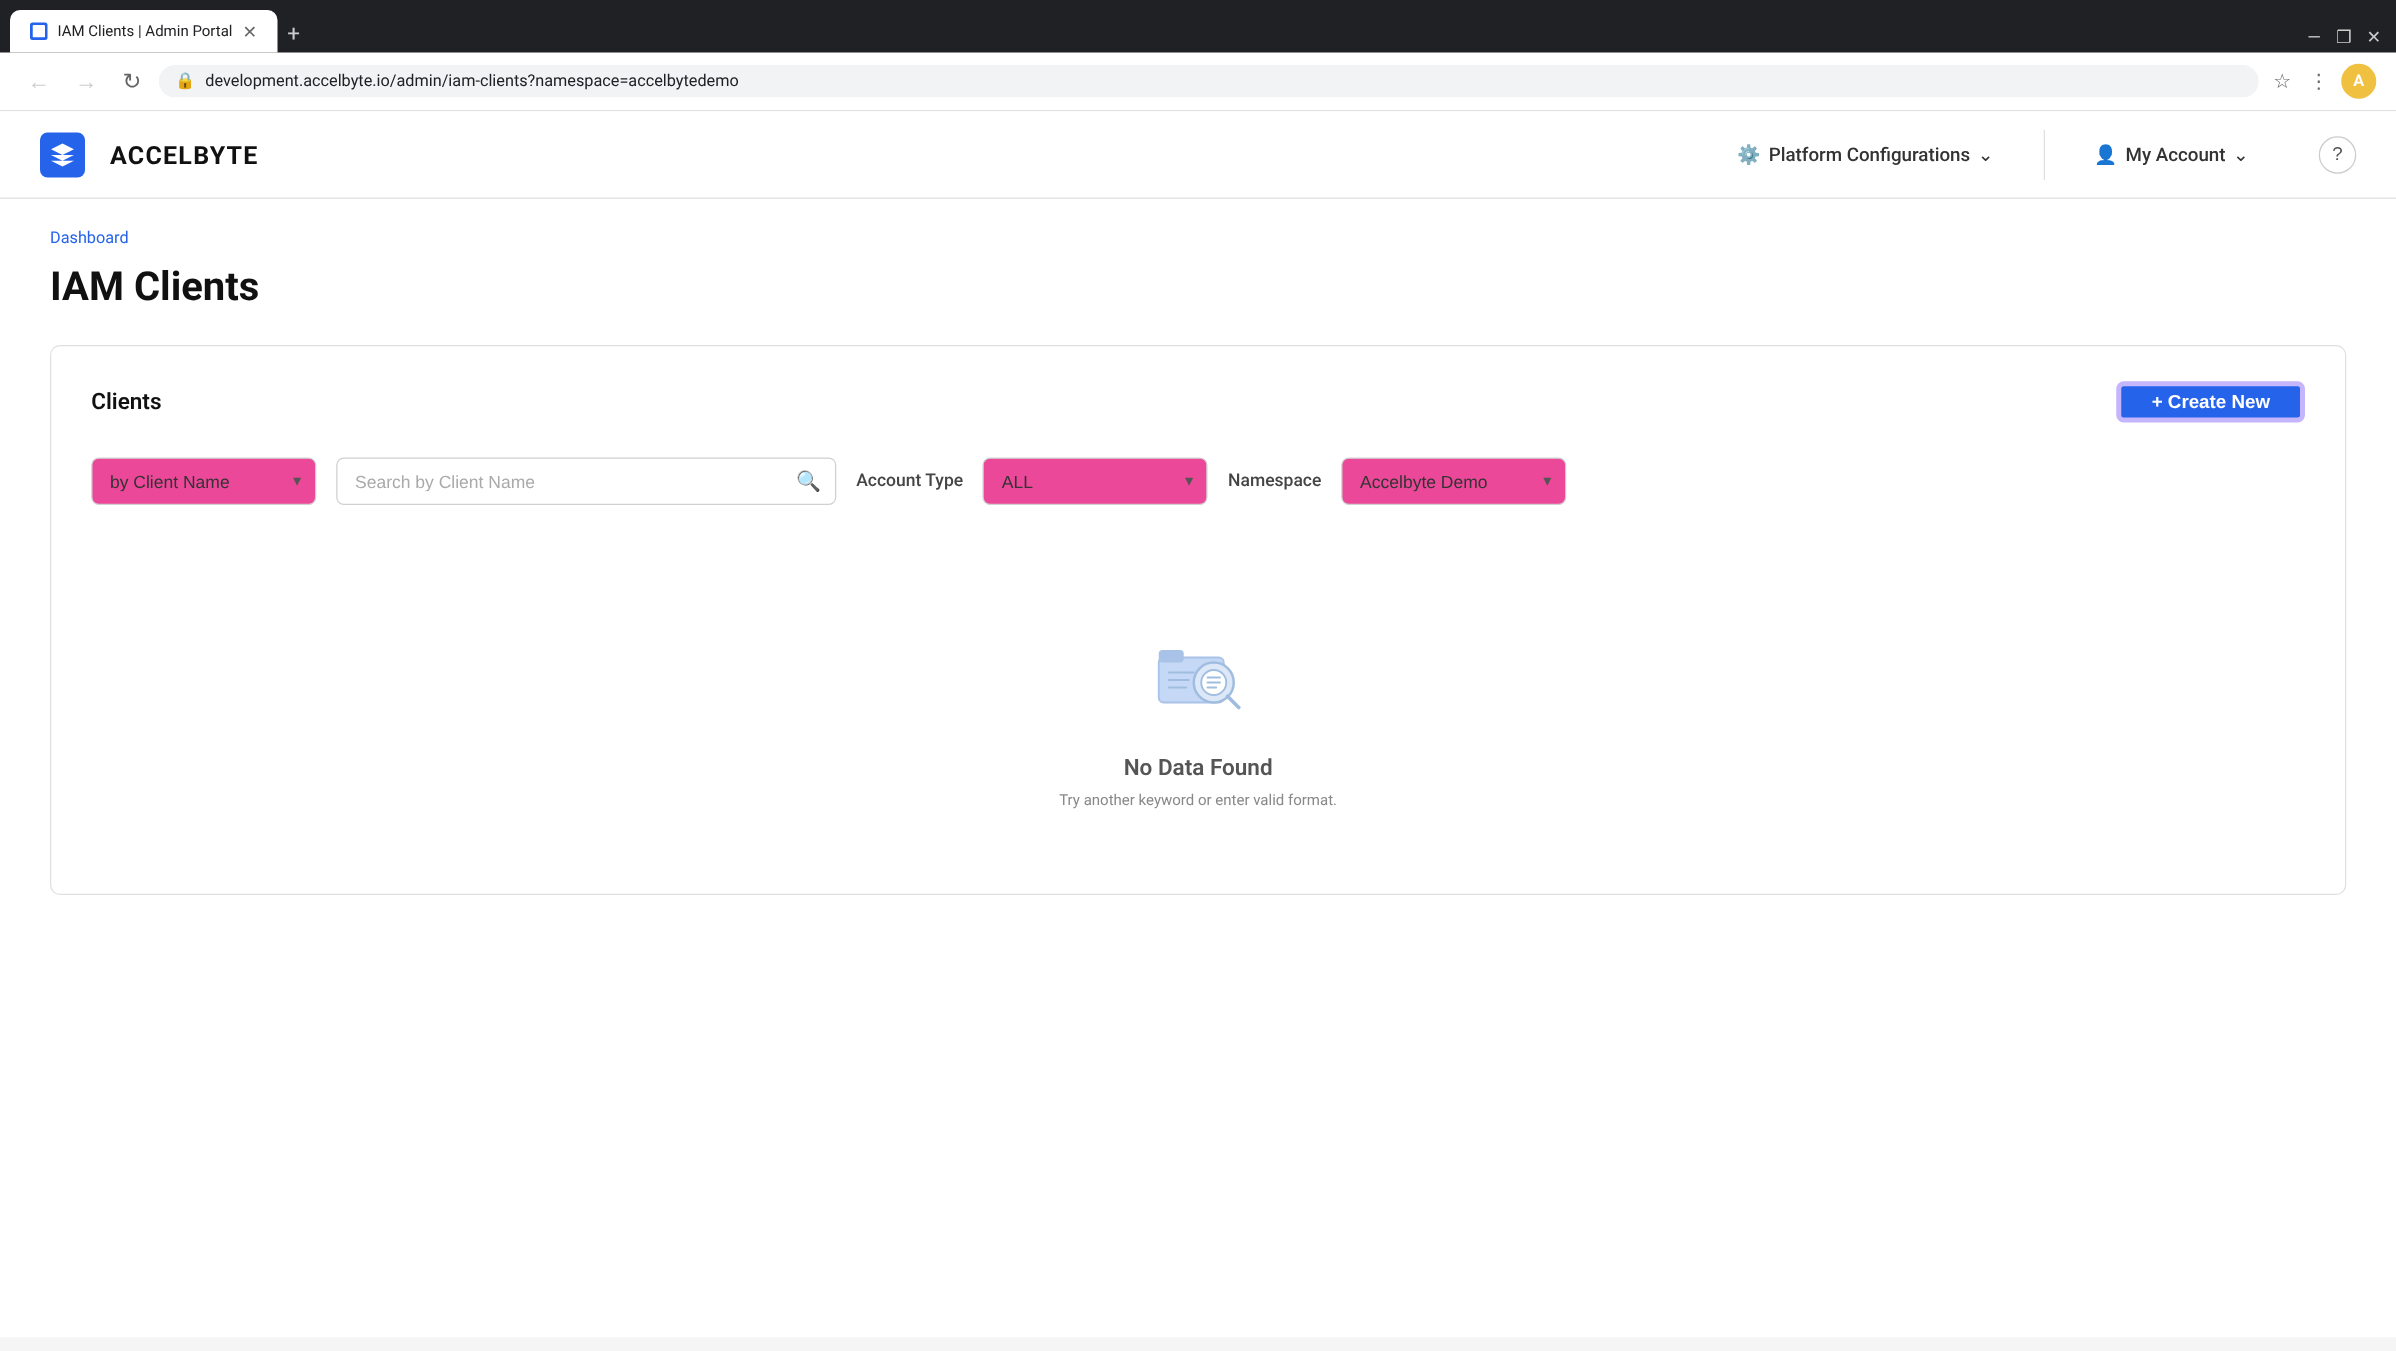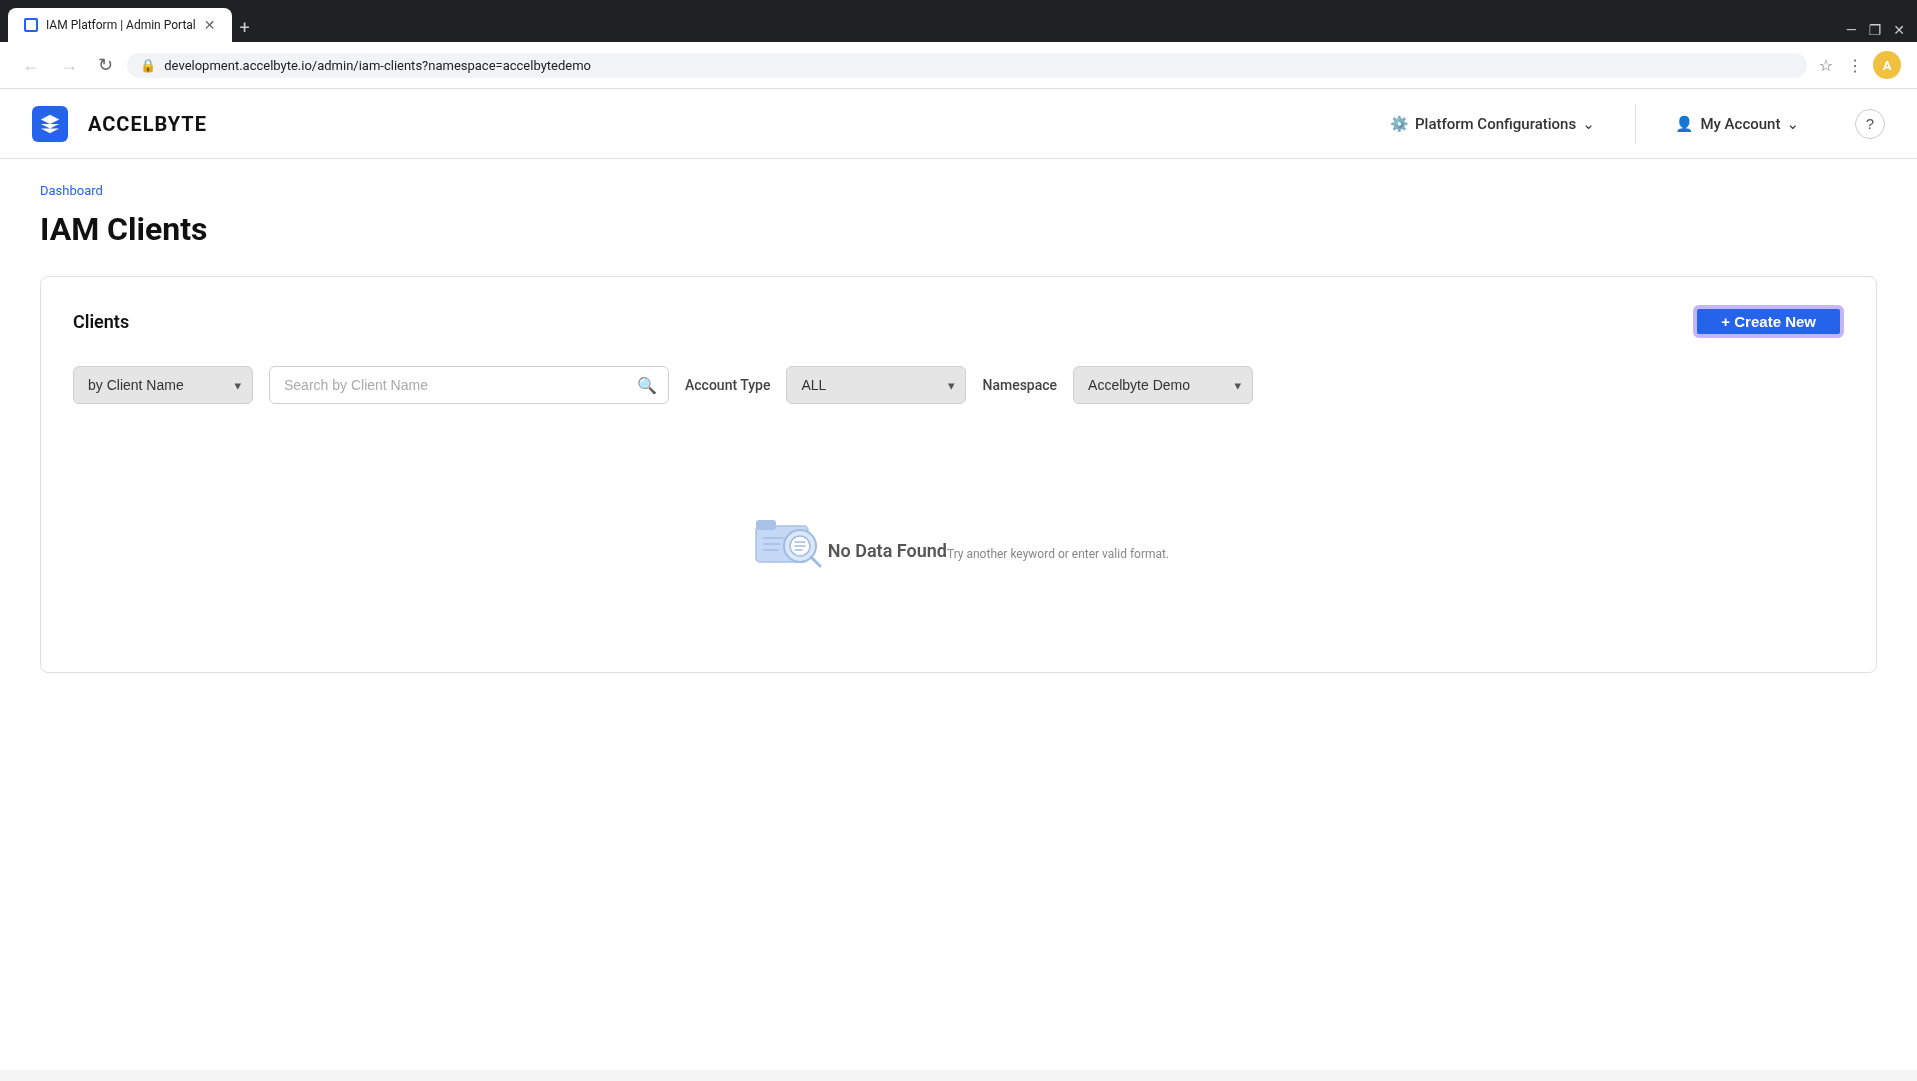--- a/index.html
+++ b/index.html
@@ -48,47 +48,47 @@
 
     
     .card { background: #fff; border: 1px solid #e0e0e0; border-radius: 8px; padding: 28px 32px; }
     .card-header { display: flex; align-items: center; justify-content: space-between; margin-bottom: 28px; }
     .card-title { font-size: 18px; font-weight: 600; color: #111; }
 
     .create-btn { background: #2563eb; color: #fff; border: 4px solid #c4b5fd; border-radius: 6px; padding: 4px 24px; font-size: 15px; font-weight: 600; cursor: pointer; display: flex; align-items: center; gap: 6px; margin-left: 20px; }
 
     
     .filters-row { display: flex; align-items: center; gap: 16px; margin-bottom: 40px; }
-    .filter-select { border: 1px solid #d0d0d0; border-radius: 6px; padding: 10px 36px 10px 14px; font-size: 14px; color: #333; background: #e5e5e5; appearance: none; cursor: pointer; min-width: 180px; position: relative; }
+    .filter-select { border: 1px solid #d0d0d0; border-radius: 6px; padding: 10px 36px 10px 14px; font-size: 14px; color: #333; background: #ec4899; appearance: none; cursor: pointer; min-width: 180px; position: relative; }
     .select-wrapper { position: relative; display: inline-block; }
     .select-wrapper::after { content: '▾'; position: absolute; right: 12px; top: 50%; transform: translateY(-50%); pointer-events: none; color: #555; font-size: 13px; }
     .search-input-wrapper { position: relative; flex: 1; max-width: 400px; }
     .search-input { width: 100%; border: 1px solid #d0d0d0; border-radius: 6px; padding: 10px 40px 10px 14px; font-size: 14px; color: #333; background: #fff; outline: none; }
     .search-input::placeholder { color: #aaa; }
     .search-icon { position: absolute; right: 12px; top: 50%; transform: translateY(-50%); color: #888; font-size: 16px; }
     .filter-label { font-size: 14px; color: #444; font-weight: 500; white-space: nowrap; }
 
     
-    .empty-state { display: flex; flex-direction: row; align-items: center; justify-content: center; padding: 60px 0 40px; }
+    .empty-state { display: flex; flex-direction: column; align-items: center; justify-content: center; padding: 60px 0 40px; }
     .empty-icon { width: 80px; height: 80px; margin-bottom: 20px; }
     .empty-title { font-size: 18px; font-weight: 600; color: #555; margin-bottom: 8px; }
     .empty-subtitle { font-size: 12px; color: #888; }
   </style>
 </head>
 <body>
 
 <div class="browser-chrome">
   <div class="tab-bar">
     <div class="tab">
       <div class="tab-favicon">
         <svg viewBox="0 0 10 10" fill="white">
             <rect width="10" height="10" rx="1"></rect>
           </svg>
       </div>
-      <span class="tab-title">IAM Platform | Admin Portal</span>
+      <span class="tab-title">IAM Clients | Admin Portal</span>
       <span class="tab-close">✕</span>
     </div>
     <span class="new-tab-btn">+</span>
     <div class="tab-controls">
       <span class="tab-control">—</span>
       <span class="tab-control">❐</span>
       <span class="tab-control">✕</span>
     </div>
   </div>
 

